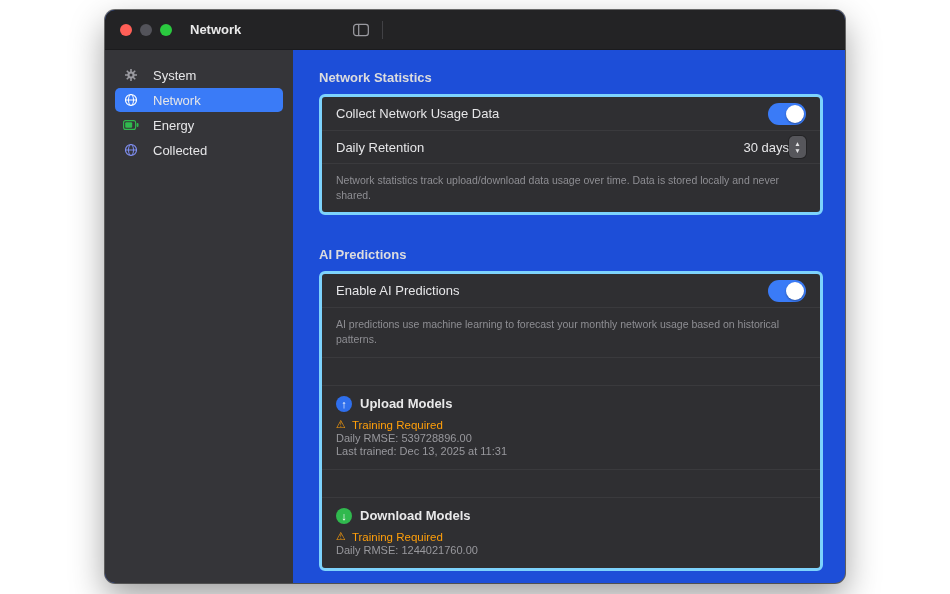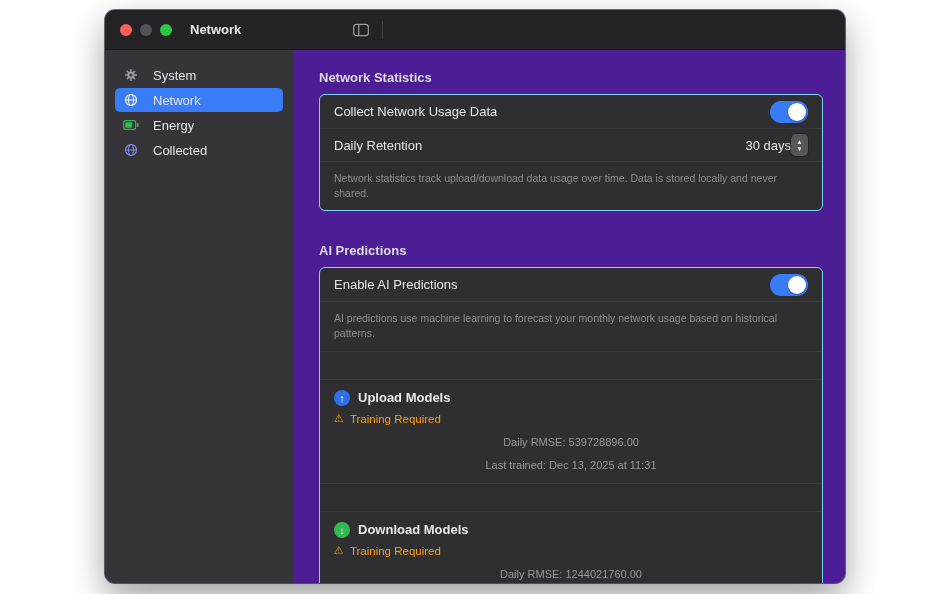--- a/index.html
+++ b/index.html
@@ -5,21 +5,21 @@
   * { margin:0; padding:0; box-sizing:border-box; }
   html,body { width:950px; height:594px; }
   body {
     background:#ffffff;
     font-family:"Liberation Sans","DejaVu Sans",sans-serif;
     position:relative;
     overflow:hidden;
   }
   .window {
     position:absolute; left:105px; top:10px; width:740px; height:573px;
-    background:#4c1d95; border-radius:10px; overflow:hidden;
+    background:#1d4ed8; border-radius:10px; overflow:hidden;
     box-shadow:0 14px 34px rgba(0,0,0,.38), 0 0 0 1px rgba(0,0,0,.55);
     display:flex; flex-direction:column;
   }
   .titlebar {
     height:40px; flex:0 0 auto; background:#232325;
     border-bottom:1px solid #1b1b1d;
     display:flex; align-items:center; position:relative;
   }
   .lights { display:flex; gap:8px; padding-left:15px; }
   .light { width:12px; height:12px; border-radius:50%; }
@@ -44,21 +44,21 @@
   .side-item[data-selected="true"] .icon16 { color:#ffffff; }
   .icon16 { width:16px; height:16px; display:flex; align-items:center; justify-content:center; flex:0 0 auto; }
   .icon-gear { color:#9a9aa0; }
   .icon-globe { color:#6fa2f2; }
   .icon-battery { color:var(--download-icon,#30d158); }
   .icon-lang { color:#7f8ef0; }
 
   .content { flex:1; min-width:0; padding:20px 22px 8px 26px; overflow:hidden; }
   .section-header { font-size:13px; font-weight:bold; color:#dcdcde; margin-bottom:9px; }
   .section-header.second { margin-top:32px; }
-  .card { background:#2f2f32; border:1px solid #7dd3fc; border-radius:6px; }
+  .card { background:#2f2f32; border:3px solid #7dd3fc; border-radius:6px; }
   .card > * + * { border-top:1px solid #3a3a3d; }
   .row {
     display:flex; align-items:center; justify-content:space-between;
     padding:0 14px; height:33px; font-size:13px; color:#e6e6e8;
   }
   .footnote { padding:9px 14px 10px; font-size:10.5px; color:#8e8e93; line-height:1.4; }
   .spacer-row { height:28px; }
 
   .toggle { width:38px; height:22px; border-radius:11px; background:#55555a; position:relative; flex:0 0 auto; }
   .toggle[data-on="true"] { background:var(--accent,#3a7bf7); }
@@ -78,21 +78,21 @@
   .model-block { padding:10px 14px 12px; }
   .model-title { display:flex; align-items:center; gap:8px; font-size:13px; font-weight:bold; color:#e9e9ea; }
   .model-icon {
     width:16px; height:16px; border-radius:50%; color:#fff; font-size:11px; font-weight:bold;
     display:flex; align-items:center; justify-content:center; flex:0 0 auto;
   }
   .model-icon.up   { background:var(--upload-icon,#2f6fed); }
   .model-icon.down { background:var(--download-icon,#2fa84a); }
   .status-line { display:flex; align-items:center; gap:6px; margin-top:7px; color:var(--warning,#ff9f0a); font-size:11.5px; }
   .warn-icon { font-size:11px; line-height:1; }
-  .meta-line { margin-top:11px; font-size:11px; color:#98989d;text-align:center; }
+  .meta-line { margin-top:1px; font-size:11px; color:#98989d; }
 </style>
 </head>
 <body>
 
 <div class="window">
 
   <div class="titlebar">
     <div class="lights">
       <span class="light close"></span>
       <span class="light min"></span>

